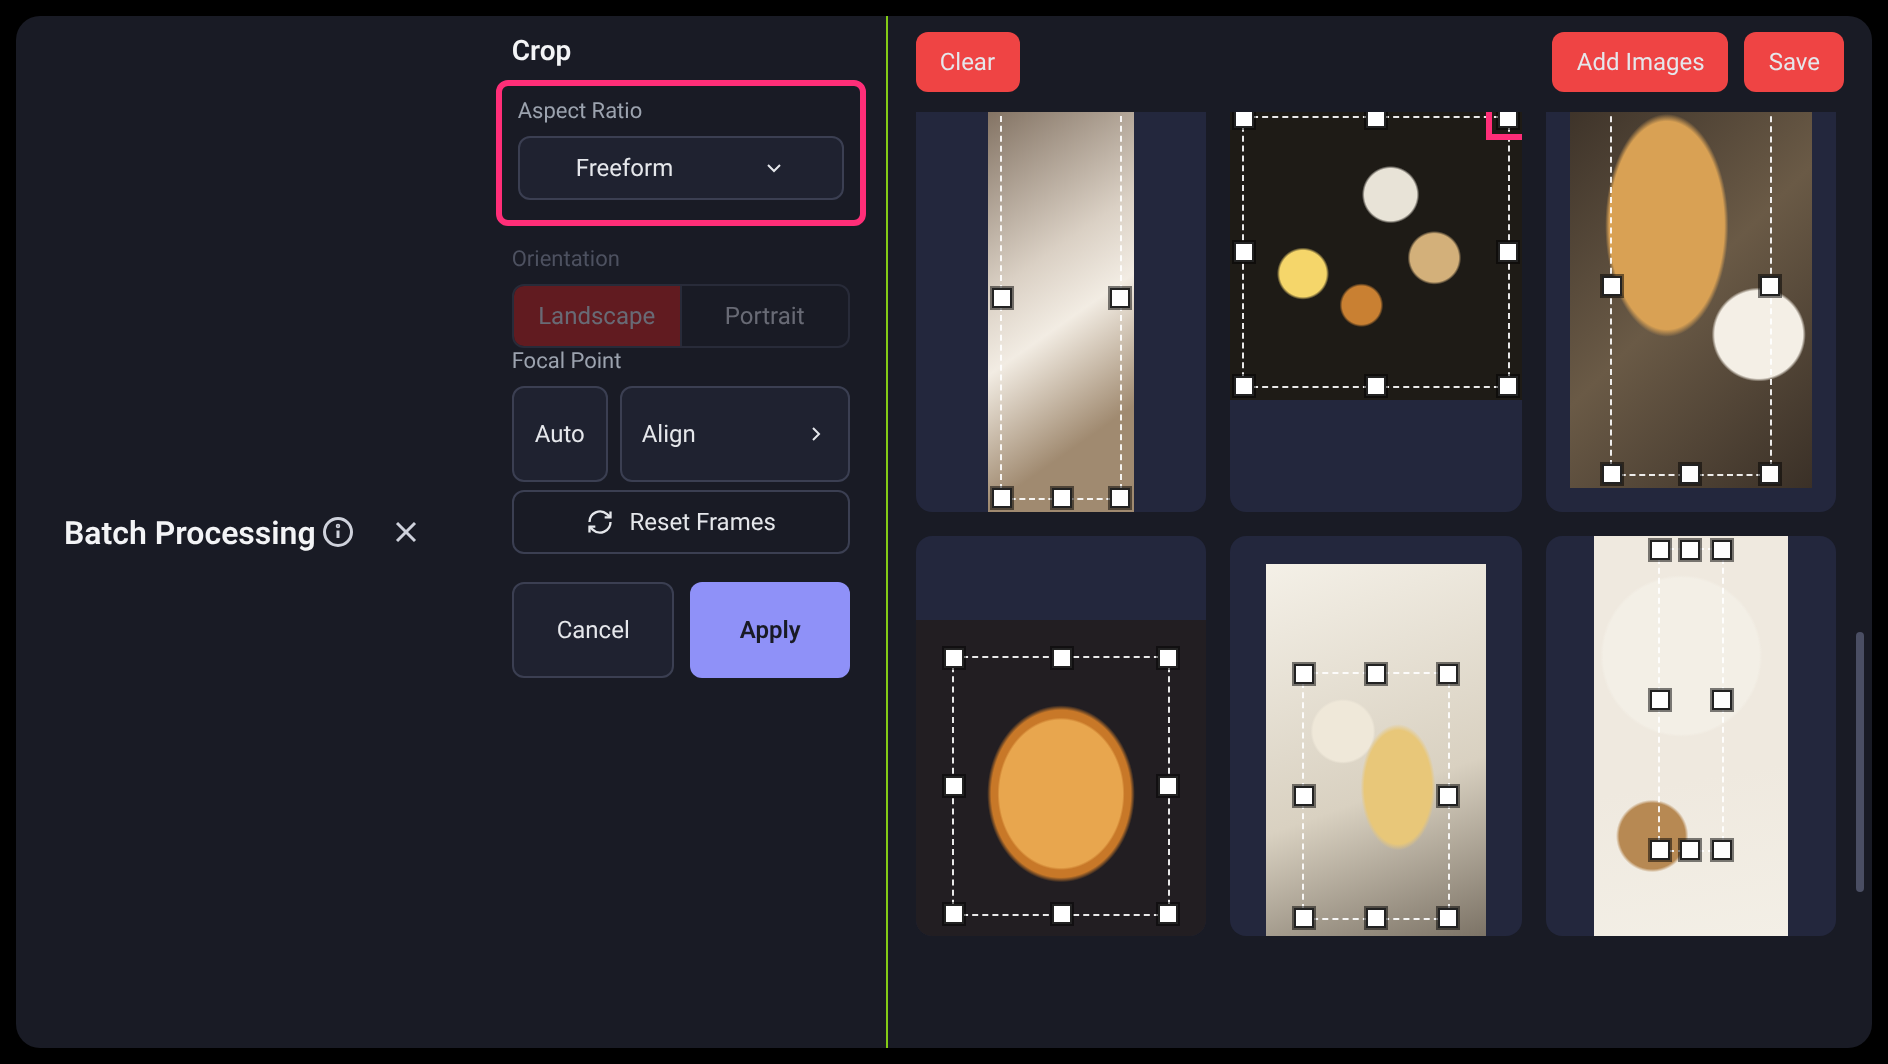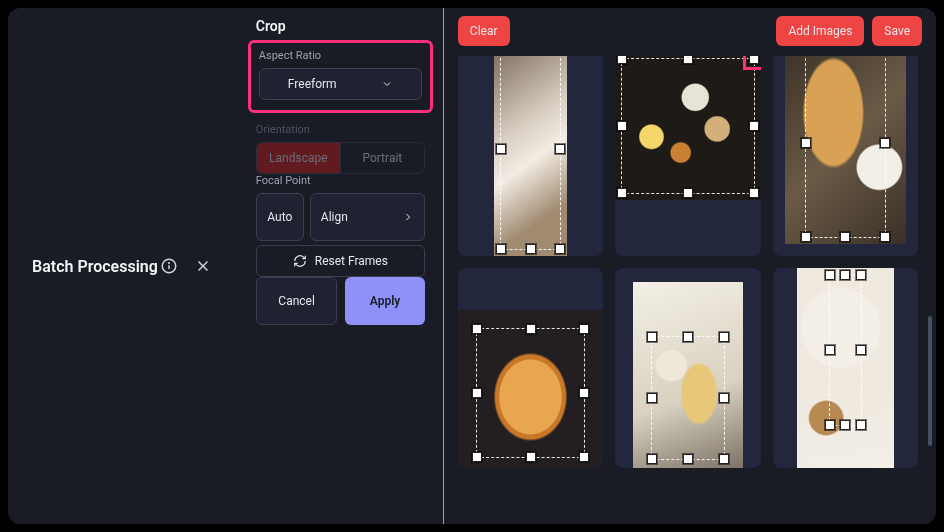--- a/index.html
+++ b/index.html
@@ -130,20 +130,21 @@
     gap: 8px;
     font-size: 12px;
     color: #e5e7eb;
     cursor: pointer;
     margin-top: 4px;
   }
   .reset-btn svg { width:14px; height:14px; stroke: currentColor; fill:none; stroke-width:2; }
   .side-actions {
     display: flex;
     gap: 8px;
+    margin-top: 14px;
   }
   .side-actions .btn-sm { flex:1; }
   .btn-apply {
     background: #8f91f8;
     color: #191b25;
     border: none;
     font-weight: 600;
   }
   
   .main {

